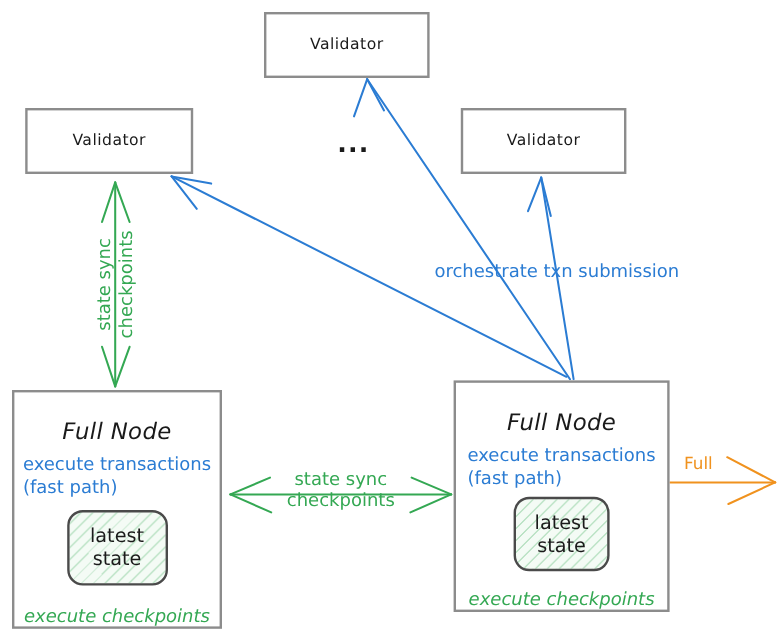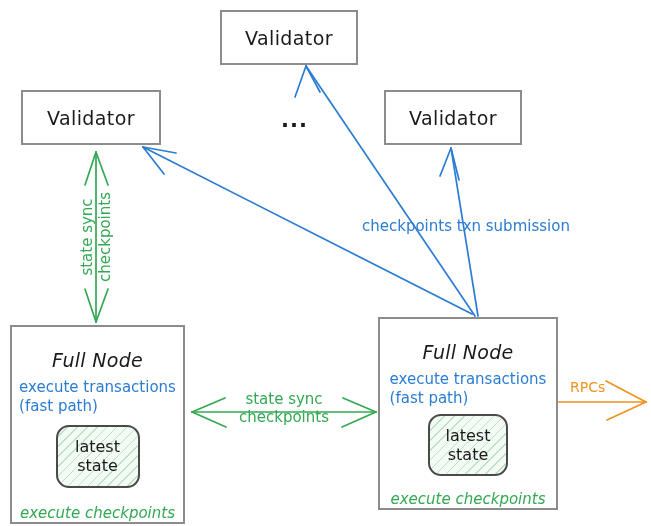--- a/index.html
+++ b/index.html
@@ -26,21 +26,21 @@
     box-sizing: border-box;
     border: 2px solid #8c8c8c;
     background: #ffffff;
   }
   .validator-box {
     display: flex;
     align-items: center;
     justify-content: center;
   }
   .validator-label {
-    font-size: 19px;
+    font-size: 13px;
     color: #1a1a1a;
     letter-spacing: 0.4px;
   }
   .fullnode-box {
     display: flex;
     flex-direction: column;
     align-items: center;
     padding-top: 22px;
   }
   .fullnode-title {
@@ -183,27 +183,27 @@
       <div>execute transactions</div>
       <div>(fast path)</div>
     </div>
     <div class="state-chip" style="width:80px; height:64px; margin-top:6px;">
       <div>latest</div>
       <div>state</div>
     </div>
     <div class="fullnode-green" style="margin-top:14px;">execute checkpoints</div>
   </div>
 
-  <div class="edge-label label-blue" style="left:362px; top:217px;">checkpoints txn submission</div>
+  <div class="edge-label label-blue" style="left:362px; top:217px;">orchestrate txn submission</div>
 
   <div class="edge-label label-green label-vertical" style="left:78px; top:282px;">
     <div>state sync</div>
     <div>checkpoints</div>
   </div>
 
   <div class="edge-label label-green" style="left:230px; top:390px; width:108px;">
     <div>state sync</div>
     <div>checkpoints</div>
   </div>
 
-  <div class="edge-label label-orange" style="left:570px; top:379px;">RPCs</div>
+  <div class="edge-label label-orange" style="left:570px; top:379px;">Full</div>
 
 </div>
 
 </body></html>

